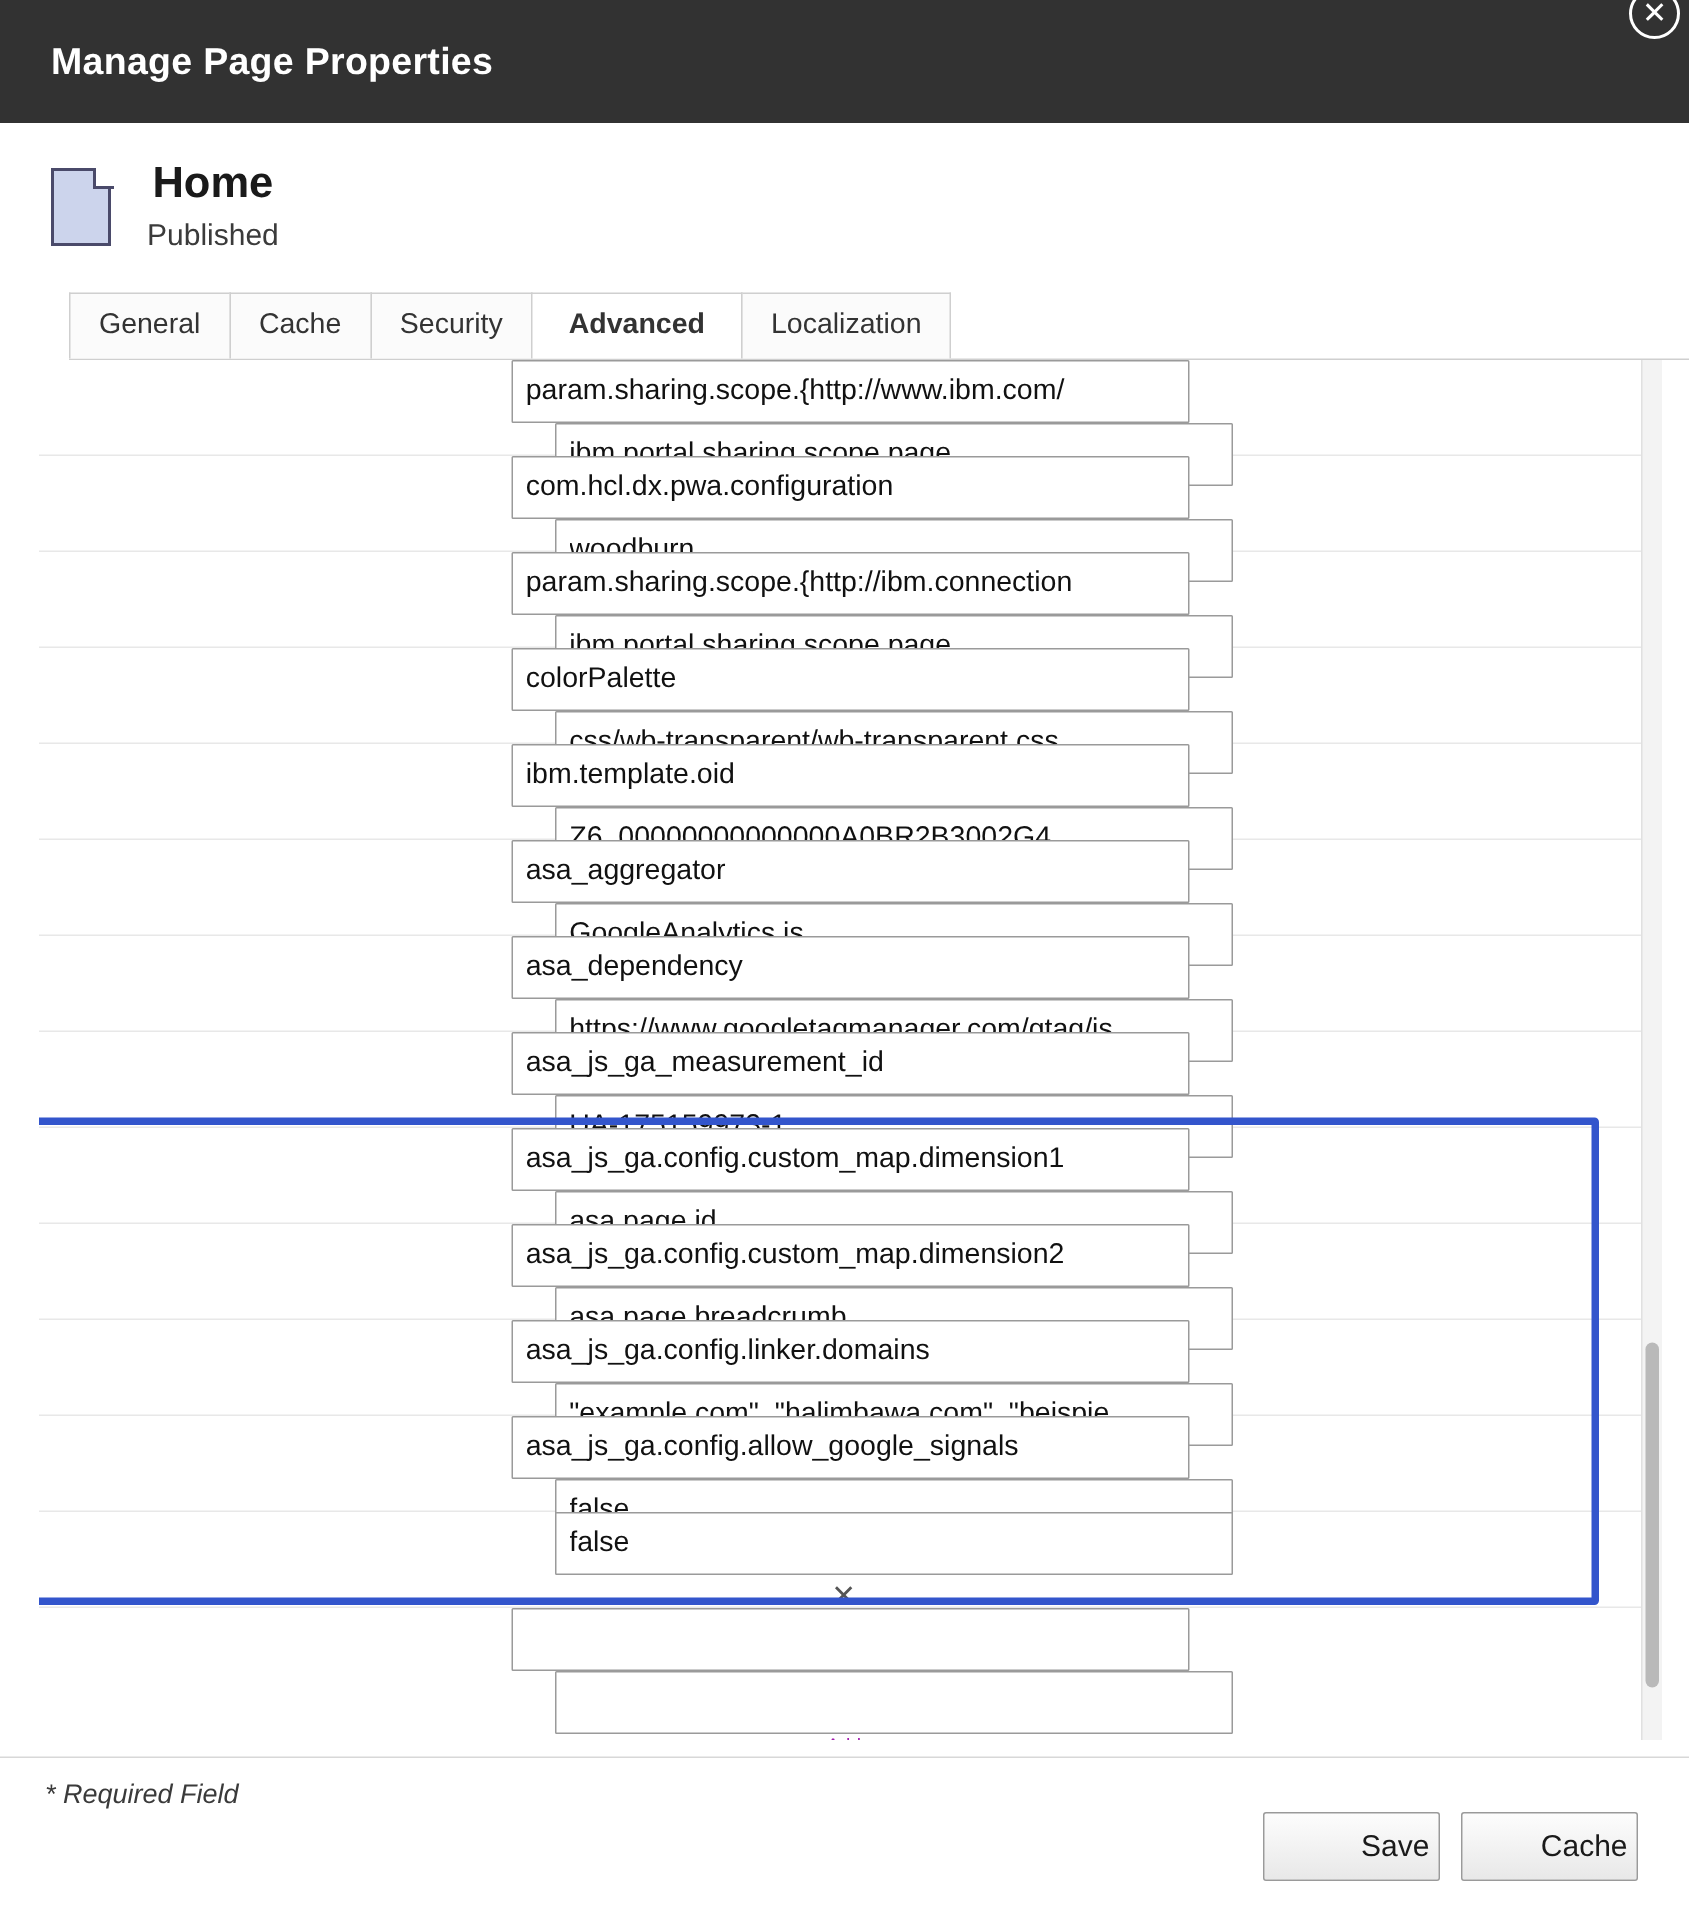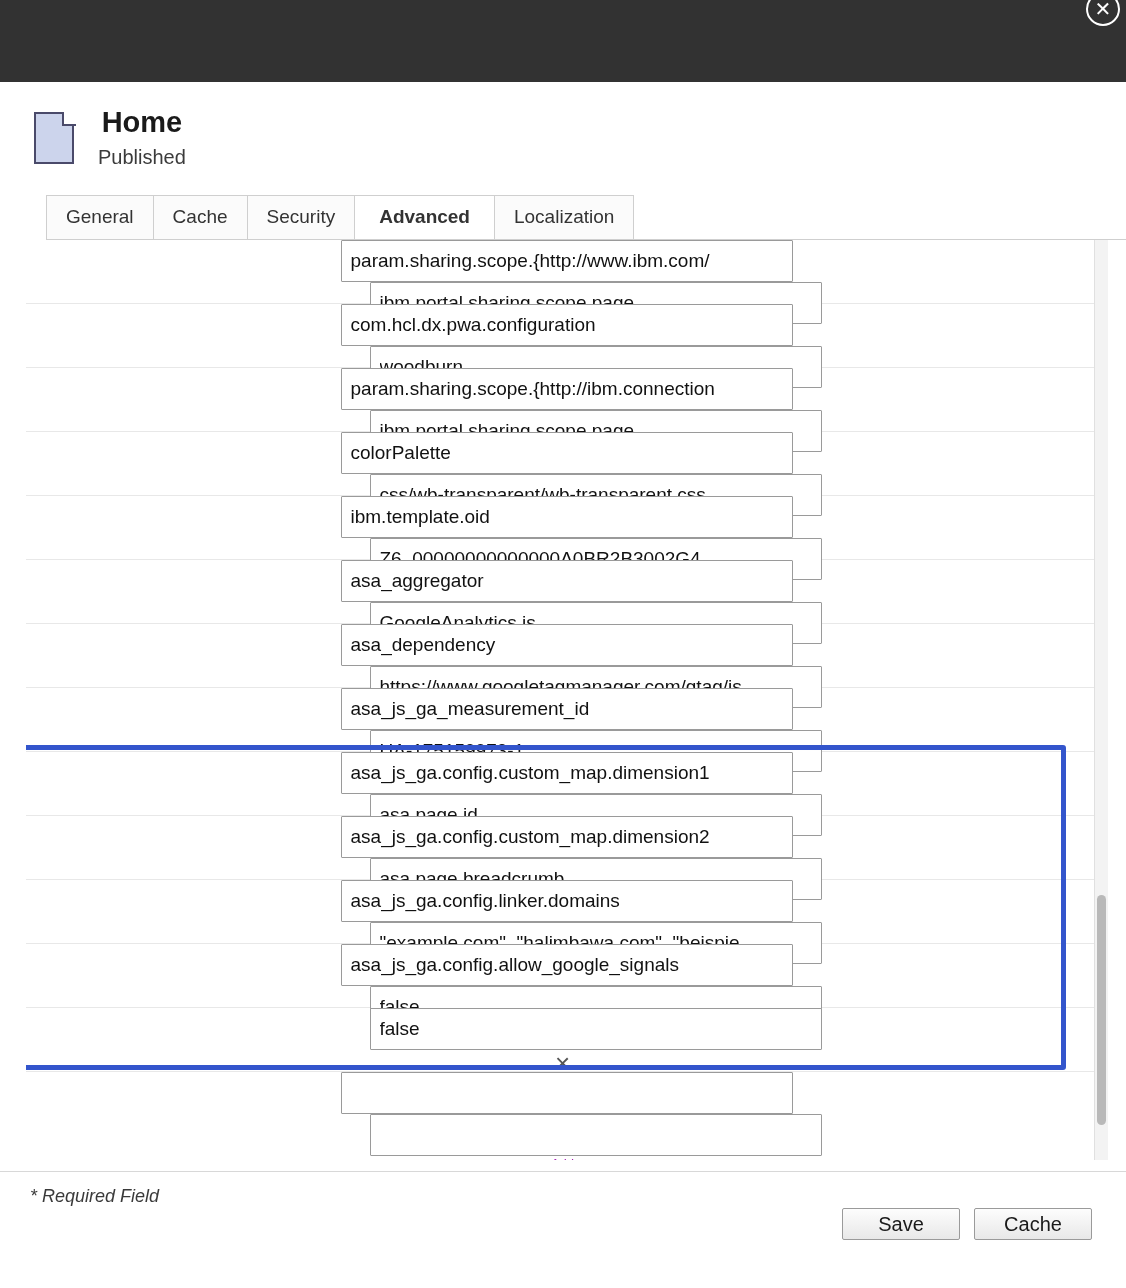--- a/index.html
+++ b/index.html
@@ -259,36 +259,38 @@
   }
   .footer-buttons {
     position: absolute;
     right: 34px;
     top: 36px;
     display: flex;
     gap: 14px;
   }
   .btn {
     min-width: 118px;
-    height: 32px;
+    height: 46px;
     border: 1px solid #9a9a9a;
     background: linear-gradient(#fdfdfd, #e8e8e8);
     font-size: 20px;
     color: #1a1a1a;
     cursor: pointer;
     border-radius: 2px;
     font-family: "Liberation Sans", sans-serif;
+    text-align: right;
   }
 </style>
 </head>
 <body>
 
 <div class="dialog">
 
   <div class="titlebar">
+    <div class="titlebar-title">Manage Page Properties</div>
     <div class="close-icon">✕</div>
   </div>
 
   <div class="page-header">
     <div class="page-icon">
       <div class="sheet"></div>
       <div class="fold"></div>
     </div>
     <div class="page-title-block">
       <div class="page-title">Home</div>

